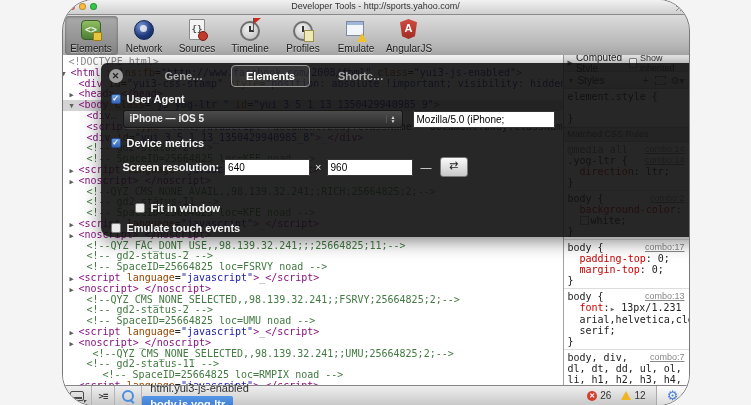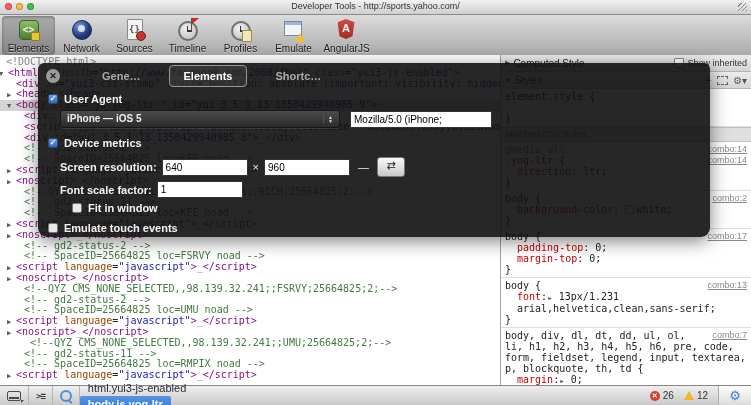--- a/index.html
+++ b/index.html
@@ -1,17 +1,17 @@
 <!DOCTYPE html>
 <html><head>
 <meta charset="utf-8">
 <style>
   html,body{margin:0;padding:0;background:#f4f4f4;}
-  .window{position:relative;width:751px;height:405px;background:#fff;outline:1px solid #777;
-    font-family:"Liberation Sans",sans-serif;overflow:hidden;margin:0 auto;}
+  .window{position:relative;width:626px;height:405px;background:#fff;outline:1px solid #777;
+    font-family:"Liberation Sans",sans-serif;overflow:hidden;margin:0 auto;border-radius:31px;}
 
   
   .titlebar{position:relative;height:14px;background:linear-gradient(#f2f2f2,#cfcfcf);
     border-bottom:1px solid #8a8a8a;}
   .lights{position:absolute;left:5px;top:3px;display:flex;gap:4px;}
   .light{width:7px;height:7px;border-radius:50%;border:1px solid rgba(0,0,0,.25);box-sizing:border-box;}
   .light.red{background:#fc605c}.light.yellow{background:#fdbc40}.light.green{background:#34c749}
   .win-title{position:absolute;left:0;right:0;top:1px;text-align:center;font-size:9px;color:#333;}
   .grip{position:absolute;right:4px;top:3px;width:9px;height:8px;
     background:repeating-linear-gradient(135deg,transparent 0 2px,#8b8b8b 2px 3px);}
@@ -216,32 +216,33 @@
         <div class="t-row" style="padding-left: 24px;"><span class="seg-t">&lt;div </span><span class="seg-a">id</span><span class="seg-p">=</span><span class="seg-v">"yui_3_5_1_13_1350429940985_8"</span><span class="seg-t">&gt;</span><span class="seg-g">_</span><span class="seg-t">&lt;/div&gt;</span></div>
         <div class="t-row" style="padding-left: 24px;"><span class="seg-c">&lt;!-- gd2-status-2 --&gt;</span></div>
         <div class="t-row" style="padding-left: 24px;"><span class="seg-c">&lt;!-- SpaceID=25664825 loc=KFE noad --&gt;</span></div>
         <div class="t-row" style="padding-left: 16px;"><span class="t-arrow" style="left: 7px;">▶</span><span class="seg-t">&lt;script </span><span class="seg-a">language</span><span class="seg-p">=</span><span class="seg-v">"javascript"</span><span class="seg-t">&gt;</span><span class="seg-g">_</span><span class="seg-t">&lt;/script&gt;</span></div>
         <div class="t-row" style="padding-left: 16px;"><span class="t-arrow" style="left: 7px;">▶</span><span class="seg-t">&lt;noscript&gt;</span><span class="seg-g">_</span><span class="seg-t">&lt;/noscript&gt;</span></div>
         <div class="t-row" style="padding-left: 24px;"><span class="seg-c">&lt;!--QYZ CMS_NONE_AVAIL,,98.139.32.241;;RICH;25664825;2;--&gt;</span></div>
         <div class="t-row" style="padding-left: 24px;"><span class="seg-c">&lt;!-- gd2-status-11 --&gt;</span></div>
         <div class="t-row" style="padding-left: 24px;"><span class="seg-c">&lt;!-- SpaceID=25664825 loc=KFE noad --&gt;</span></div>
         <div class="t-row" style="padding-left: 16px;"><span class="t-arrow" style="left: 7px;">▶</span><span class="seg-t">&lt;script </span><span class="seg-a">language</span><span class="seg-p">=</span><span class="seg-v">"javascript"</span><span class="seg-t">&gt;</span><span class="seg-g">_</span><span class="seg-t">&lt;/script&gt;</span></div>
         <div class="t-row" style="padding-left: 16px;"><span class="t-arrow" style="left: 7px;">▶</span><span class="seg-t">&lt;noscript&gt;</span><span class="seg-g">_</span><span class="seg-t">&lt;/noscript&gt;</span></div>
+        <div class="t-row" style="padding-left: 24px;"><span class="seg-c">&lt;!--QYZ FAC_DONT_USE,,98.139.32.241;;;25664825;11;--&gt;</span></div>
         <div class="t-row" style="padding-left: 24px;"><span class="seg-c">&lt;!-- gd2-status-2 --&gt;</span></div>
         <div class="t-row" style="padding-left: 24px;"><span class="seg-c">&lt;!-- SpaceID=25664825 loc=FSRVY noad --&gt;</span></div>
         <div class="t-row" style="padding-left: 16px;"><span class="t-arrow" style="left: 7px;">▶</span><span class="seg-t">&lt;script </span><span class="seg-a">language</span><span class="seg-p">=</span><span class="seg-v">"javascript"</span><span class="seg-t">&gt;</span><span class="seg-g">_</span><span class="seg-t">&lt;/script&gt;</span></div>
         <div class="t-row" style="padding-left: 16px;"><span class="t-arrow" style="left: 7px;">▶</span><span class="seg-t">&lt;noscript&gt;</span><span class="seg-g">_</span><span class="seg-t">&lt;/noscript&gt;</span></div>
         <div class="t-row" style="padding-left: 24px;"><span class="seg-c">&lt;!--QYZ CMS_NONE_SELECTED,,98.139.32.241;;FSRVY;25664825;2;--&gt;</span></div>
         <div class="t-row" style="padding-left: 24px;"><span class="seg-c">&lt;!-- gd2-status-2 --&gt;</span></div>
         <div class="t-row" style="padding-left: 24px;"><span class="seg-c">&lt;!-- SpaceID=25664825 loc=UMU noad --&gt;</span></div>
         <div class="t-row" style="padding-left: 16px;"><span class="t-arrow" style="left: 7px;">▶</span><span class="seg-t">&lt;script </span><span class="seg-a">language</span><span class="seg-p">=</span><span class="seg-v">"javascript"</span><span class="seg-t">&gt;</span><span class="seg-g">_</span><span class="seg-t">&lt;/script&gt;</span></div>
         <div class="t-row" style="padding-left: 16px;"><span class="t-arrow" style="left: 7px;">▶</span><span class="seg-t">&lt;noscript&gt;</span><span class="seg-g">_</span><span class="seg-t">&lt;/noscript&gt;</span></div>
         <div class="t-row" style="padding-left: 30px;"><span class="seg-c">&lt;!--QYZ CMS_NONE_SELECTED,,98.139.32.241;;UMU;25664825;2;--&gt;</span></div>
         <div class="t-row" style="padding-left: 24px;"><span class="seg-c">&lt;!-- gd2-status-11 --&gt;</span></div>
-        <div class="t-row" style="padding-left: 24px;"><span class="seg-c">&lt;!-- SpaceID=25664825 loc=RMPIX noad --&gt;</span></div>
+        <div class="t-row" style="padding-left: 40px;"><span class="seg-c">&lt;!-- SpaceID=25664825 loc=RMPIX noad --&gt;</span></div>
         <div class="t-row" style="padding-left: 16px;"><span class="t-arrow" style="left: 7px;">▶</span><span class="seg-t">&lt;script </span><span class="seg-a">language</span><span class="seg-p">=</span><span class="seg-v">"javascript"</span><span class="seg-t">&gt;</span><span class="seg-g">_</span><span class="seg-t">&lt;/script&gt;</span></div>
       </div>
 
     <div class="styles-sidebar">
       <div class="sb-head">
         <span class="tri">▶</span>
         <span>Computed Style</span>
         <span class="spring"></span>
         <span class="sb-chk"></span>
         <span class="sb-inh">Show inherited</span>
@@ -321,24 +322,20 @@
 
       <div class="ov-row" style="left:22px;top:68px;">
         <span class="ov-dim-label">Screen resolution:</span>
         <input class="ov-input" style="width: 78px; margin-left: 5px;" value="640">
         <span style="margin:0 5px;color:#eee;">×</span>
         <input class="ov-input" style="width: 78px;" value="960">
         <span style="margin:0 0 0 8px;color:#eee;">—</span>
         <span class="ov-btn">⇄</span>
       </div>
 
-      <div class="ov-row" style="left:22px;top:92px;">
-        <span class="ov-dim-label">Font scale factor:</span>
-        <input class="ov-input" style="width: 78px; margin-left: 5px;" value="1">
-      </div>
 
       <div class="ov-row" style="left:34px;top:113px;">
         <span class="ov-check"></span>
         <span class="ov-label">Fit in window</span>
       </div>
 
       <div class="ov-row" style="left:10px;top:133px;">
         <span class="ov-check"></span>
         <span class="ov-label">Emulate touch events</span>
       </div>

